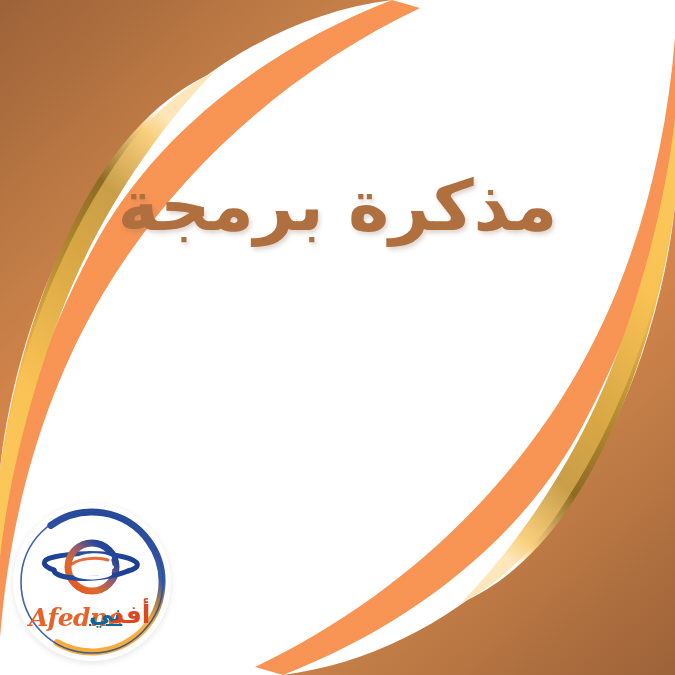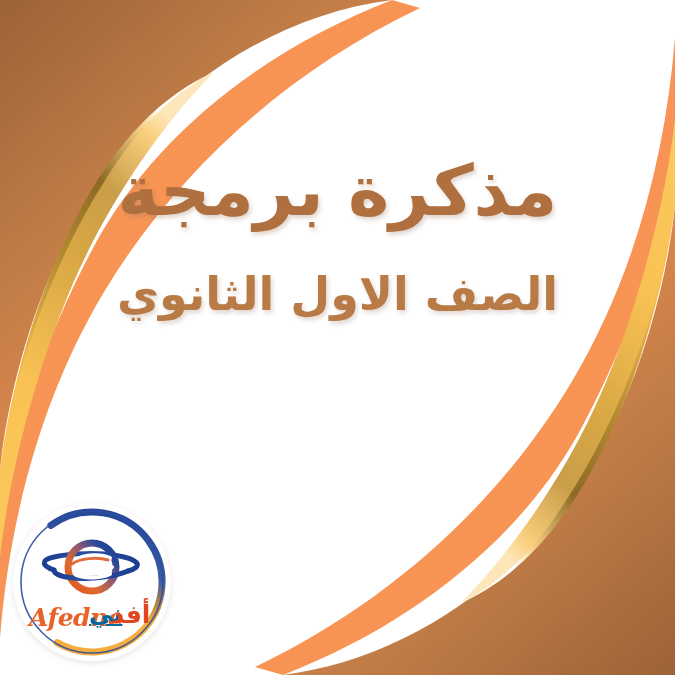--- a/index.html
+++ b/index.html
@@ -27,21 +27,21 @@
     top: 0;
     width: 675px;
     height: 675px;
     pointer-events: none;
   }
 
   
   .text-block {
     position: absolute;
     left: 0;
-    top: 150px;
+    top: 165px;
     width: 675px;
     text-align: center;
     direction: rtl;
     z-index: 5;
   }
 
   .title-main {
     font-size: 70px;
     font-weight: 700;
     color: #b06f3f;
@@ -222,21 +222,20 @@
 
     <path fill="url(#gGoldBR)" d="M461,603 C525,537 579,453 613,365 C647,277 667,189 675,119
              L675,205 C665,283 641,375 599,457 C559,535 511,581 461,603 Z"></path>
 
     <path fill="url(#gGoldBRedge)" d="M461,603 C525,537 579,453 613,365 C647,277 667,189 675,119 L675,205
              C673,223 669,241 665,259 C645,353 605,447 551,523 C523,561 493,587 461,603 Z" opacity="0.55"></path>
   </svg>
 
   <div class="text-block">
     <div class="title-main">مذكرة برمجة</div>
-    <div class="title-sub">الصف الاول الثانوي</div>
   </div>
 
   <div class="logo-badge">
 
     <svg class="logo-ring-svg" viewBox="0 0 158 158">
       <defs>
         <linearGradient id="ringGrad" x1="0" y1="0" x2="1" y2="1">
           <stop offset="0%" stop-color="#f4a93c"></stop>
           <stop offset="34%" stop-color="#f6b13f"></stop>
           <stop offset="44%" stop-color="#b9833f"></stop>

